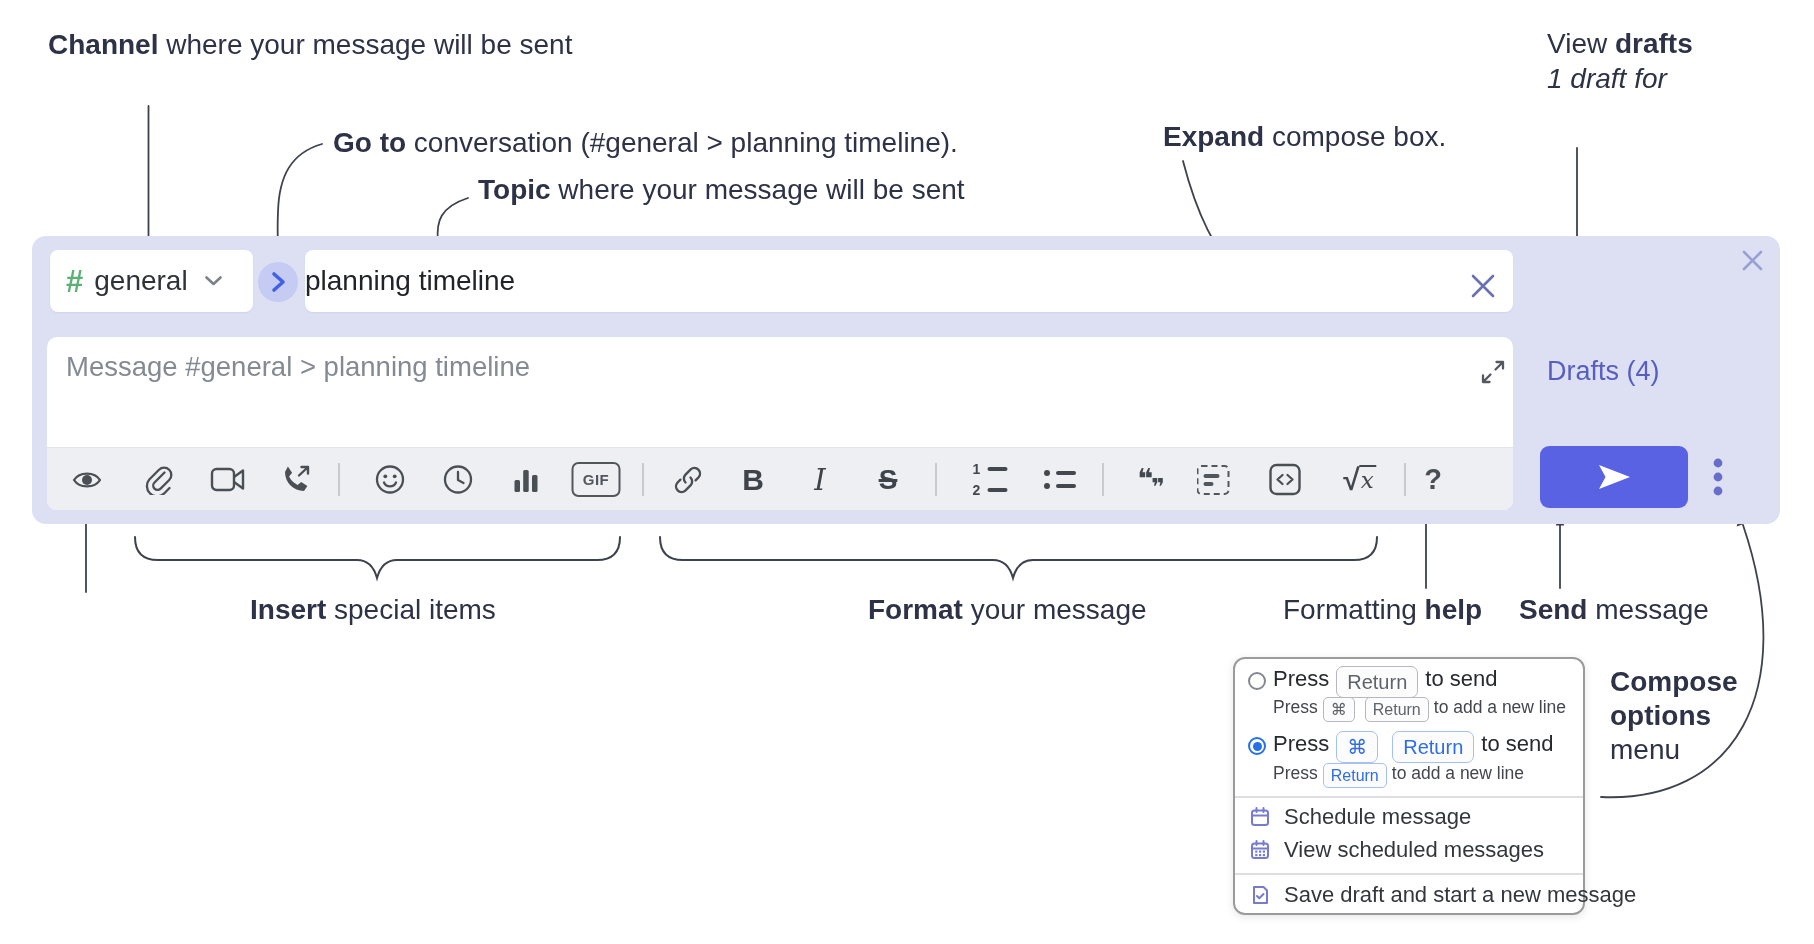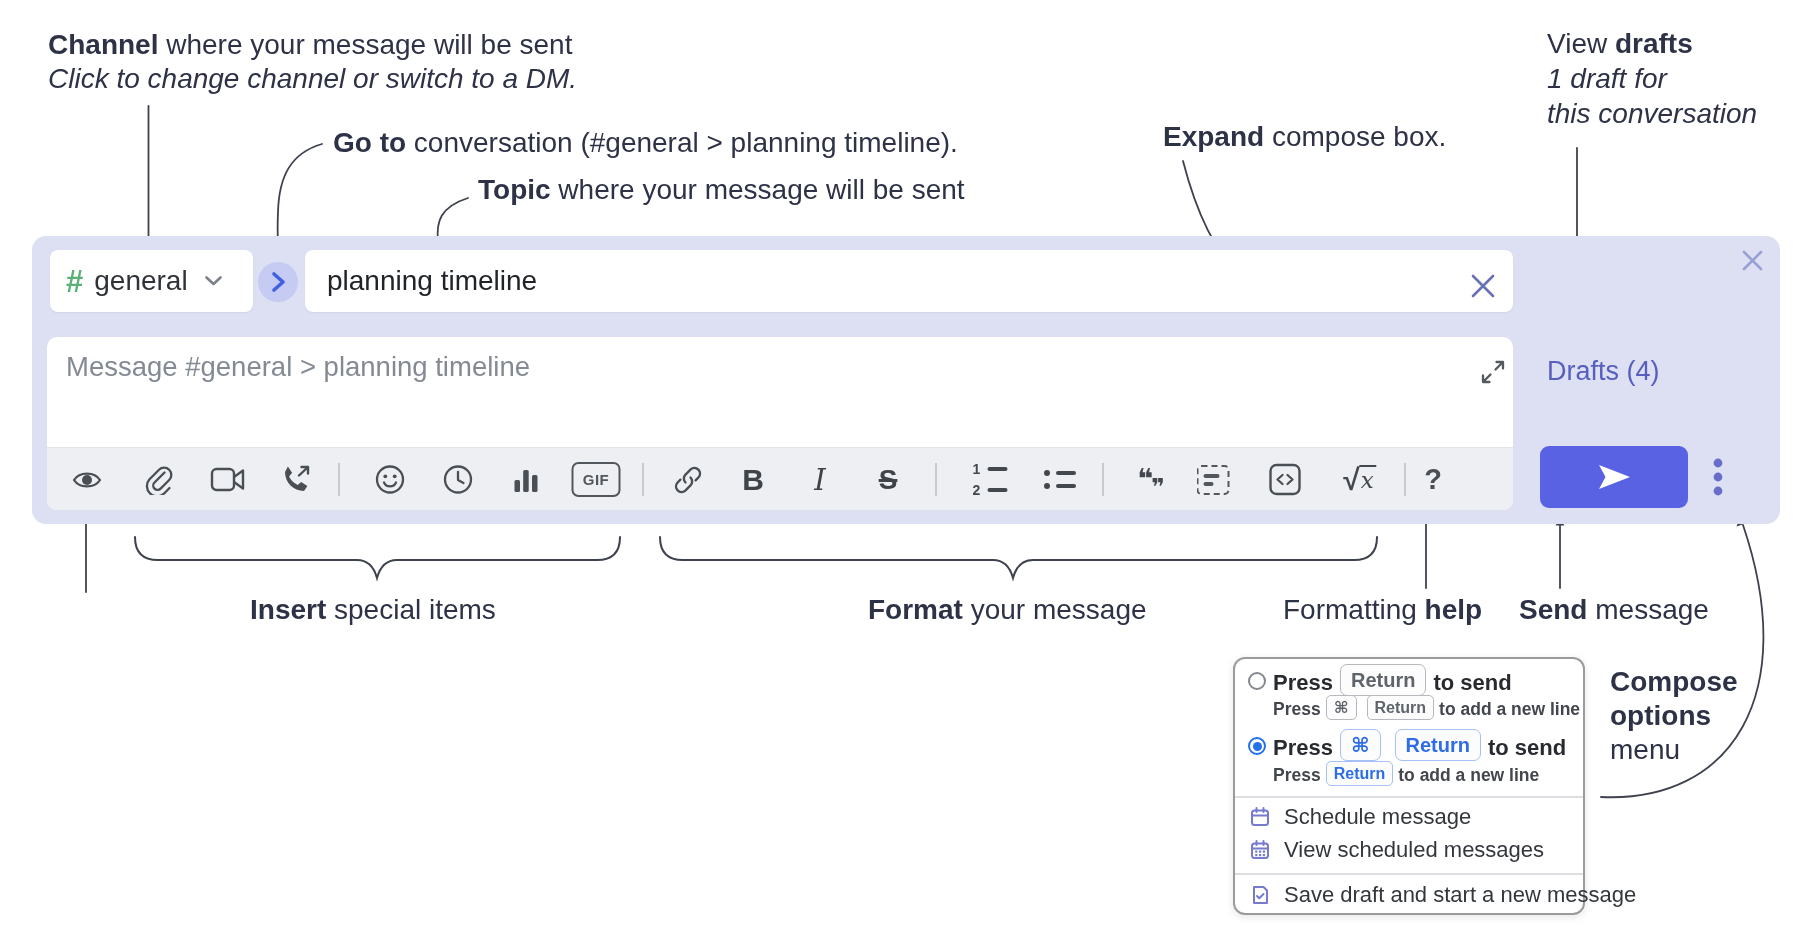--- a/index.html
+++ b/index.html
@@ -29,21 +29,21 @@
   .panel{left:32px;top:236px;width:1748px;height:288px;background:#dce0f2;border-radius:14px;}
   .channel-box{left:50px;top:250px;width:203px;height:62px;background:#fff;border-radius:8px;
     display:flex;align-items:center;padding-left:16px;box-sizing:border-box;
     box-shadow:0 1px 2px rgba(60,64,90,.07);cursor:pointer;}
   .hash{font-size:31px;font-weight:700;color:#5cb176;margin-right:11px;line-height:1;}
   .chan-name{font-size:28px;color:#2f3238;}
   .chev{margin-left:16px;}
   .goto-circle{left:258px;top:262px;width:40px;height:40px;border-radius:50%;background:#c5cbf3;
     display:flex;align-items:center;justify-content:center;cursor:pointer;}
   .topic-box{left:305px;top:250px;width:1208px;height:62px;background:#fff;border-radius:8px;
-    display:flex;align-items:center;padding-left:22px;box-sizing:border-box;
+    display:flex;align-items:center;box-sizing:border-box;
     box-shadow:0 1px 2px rgba(60,64,90,.07);font-size:28px;color:#202327;}
   .topic-clear{left:1468px;top:271px;width:30px;height:30px;cursor:pointer;}
 
   .msg-area{left:47px;top:337px;width:1466px;height:173px;background:#fff;border-radius:10px;}
   .placeholder{position:absolute;left:19px;top:14px;font-size:27.5px;color:#848a93;}
   .expand-btn{position:absolute;left:1433px;top:22px;width:26px;height:26px;cursor:pointer;}
   .toolbar{position:absolute;left:0;right:0;bottom:0;height:63px;background:#edeff2;
     border-top:1px solid #e2e4e8;border-radius:0 0 10px 10px;box-sizing:border-box;}
   .ti{position:absolute;top:0;height:63px;display:flex;align-items:center;justify-content:center;
     transform:translateX(-50%);cursor:pointer;color:#4a4f56;}
@@ -71,21 +71,21 @@
   .bar{width:20px;height:4.5px;border-radius:2px;background:#43484f;}
 
   .send-btn{left:1540px;top:446px;width:148px;height:62px;border-radius:9px;background:#5a62e4;
     display:flex;align-items:center;justify-content:center;cursor:pointer;border:none;}
   .kebab{left:1712px;top:455px;cursor:pointer;}
   .drafts-link{left:1547px;top:356px;font-size:27px;color:#585dc0;cursor:pointer;}
 
   
   .popup{left:1233px;top:657px;width:352px;height:258px;background:#fff;border:2px solid #9b9b9b;
     border-radius:12px;box-sizing:border-box;box-shadow:0 2px 8px rgba(0,0,0,.10);}
-  .prow{position:absolute;display:flex;align-items:flex-end;white-space:nowrap;color:#272a2e;font-weight:bold;}
+  .prow{position:absolute;display:flex;align-items:flex-start;white-space:nowrap;color:#272a2e;}
   .prow.main{left:38px;font-size:22px;height:30px;}
   .prow.sub{left:38px;font-size:17.5px;height:23px;color:#43474d;}
   .radio{position:absolute;left:13px;width:18px;height:18px;border:2px solid #84898f;border-radius:50%;
     box-sizing:border-box;background:#fff;cursor:pointer;}
   .radio.sel{border-color:#2570eb;}
   .radio.sel::after{content:"";position:absolute;inset:2.5px;border-radius:50%;background:#2570eb;}
   .key{display:inline-flex;align-items:center;justify-content:center;border:1.5px solid #b5b8bd;
     border-radius:7px;background:#fcfcfd;color:#5f646b;font-size:20px;height:30px;padding:0 10px;margin:0 7px;}
   .key.sm{height:23px;font-size:16px;border-radius:5px;padding:0 7px;margin:0 5px;}
   .key.blue{border-color:#a5c0f5;color:#2e6de8;}
@@ -124,35 +124,33 @@
       <polygon points="1577,330 1572.7,320.5 1581.3,320.5"></polygon>
       <polygon points="86,510 81.7,519.5 90.3,519.5"></polygon>
       <polygon points="1426,512 1421.7,521.5 1430.3,521.5"></polygon>
       <polygon points="1560,516 1555.7,525.5 1564.3,525.5"></polygon>
       <polygon points="1741,514 1736.5,526.5 1748.5,522.5"></polygon>
     </g>
   </svg>
 
   <div class="ann" id="ann-channel">
     <div><b>Channel</b><span> where your message will be sent</span></div>
-    <div class="it">Click to change channel or switch to a DM.</div>
   </div>
   <div class="ann" id="ann-goto">
     <b>Go to</b><span> conversation (#general &gt; planning timeline).</span>
   </div>
   <div class="ann" id="ann-topic">
     <b>Topic</b><span> where your message will be sent</span>
   </div>
   <div class="ann" id="ann-expand">
     <b>Expand</b><span> compose box.</span>
   </div>
   <div class="ann" id="ann-drafts">
     <div><span>View </span><b>drafts</b></div>
     <div class="it">1 draft for</div>
-    <div class="it">this conversation</div>
   </div>
 
   <div class="abs panel">
     <div class="abs" style="left:1707px;top:11px;width:27px;height:27px;">
       <svg width="27" height="27" viewBox="0 0 27 27">
         <path d="M5 5 L22 22 M22 5 L5 22" stroke="#9aa0d4" stroke-width="2.6" stroke-linecap="round"></path>
       </svg>
     </div>
   </div>
 

